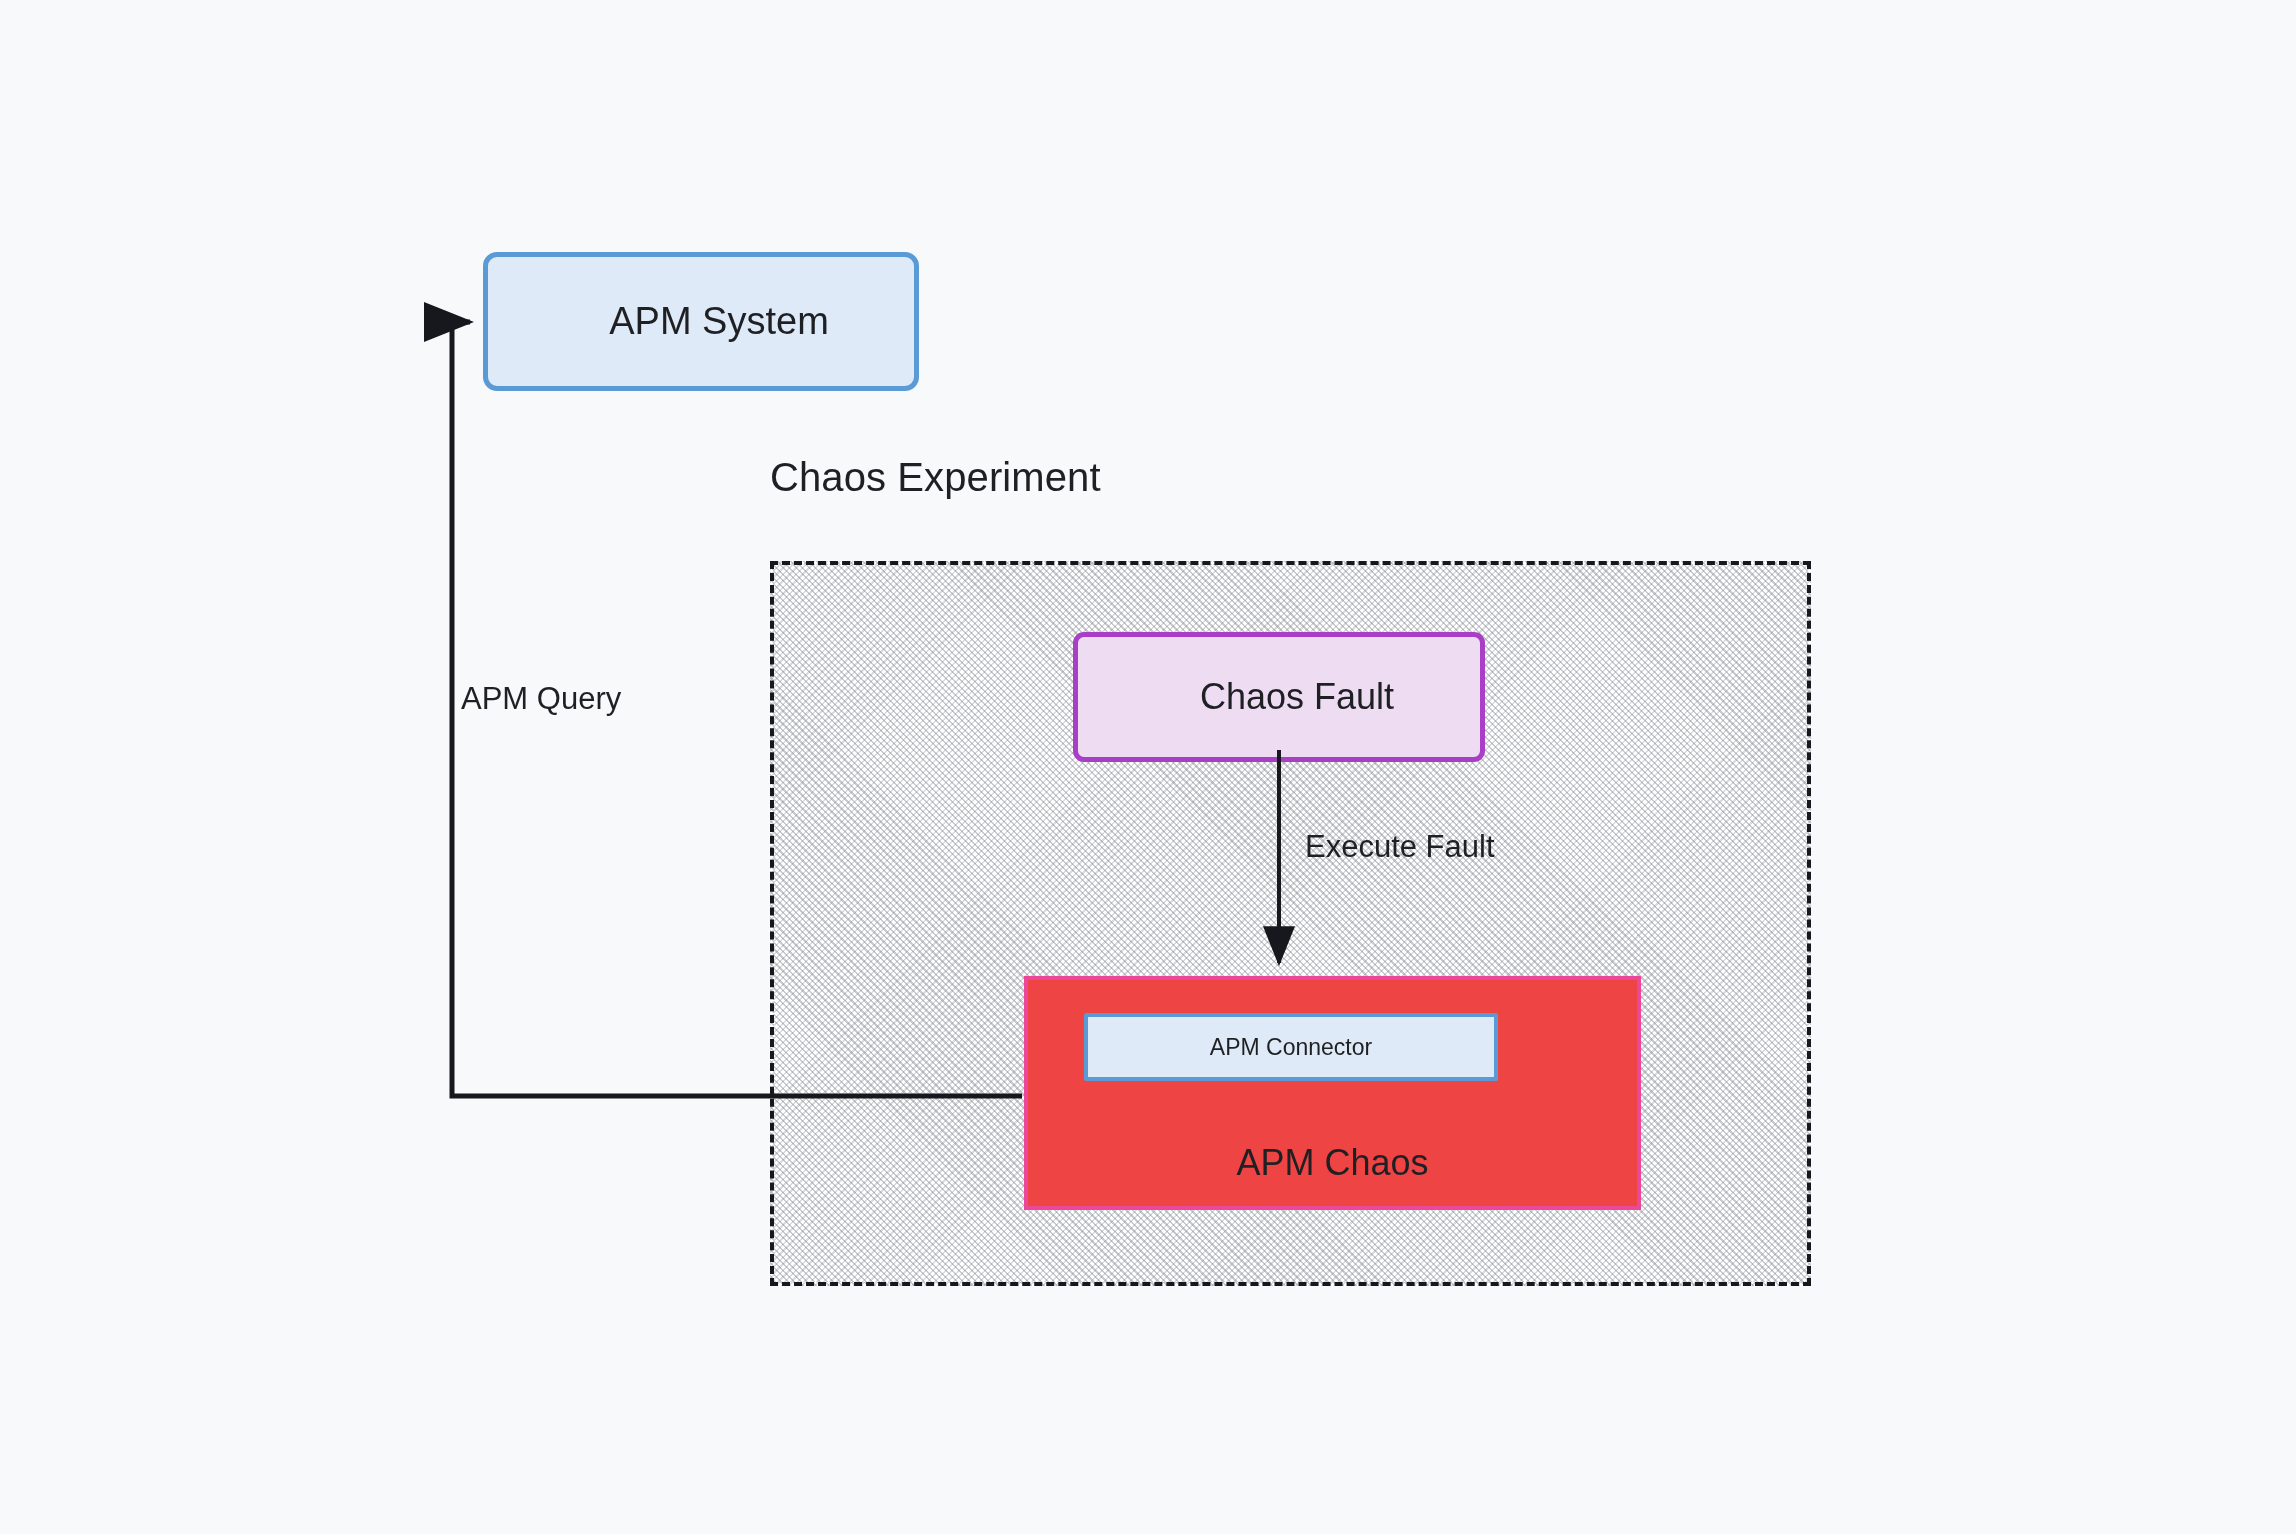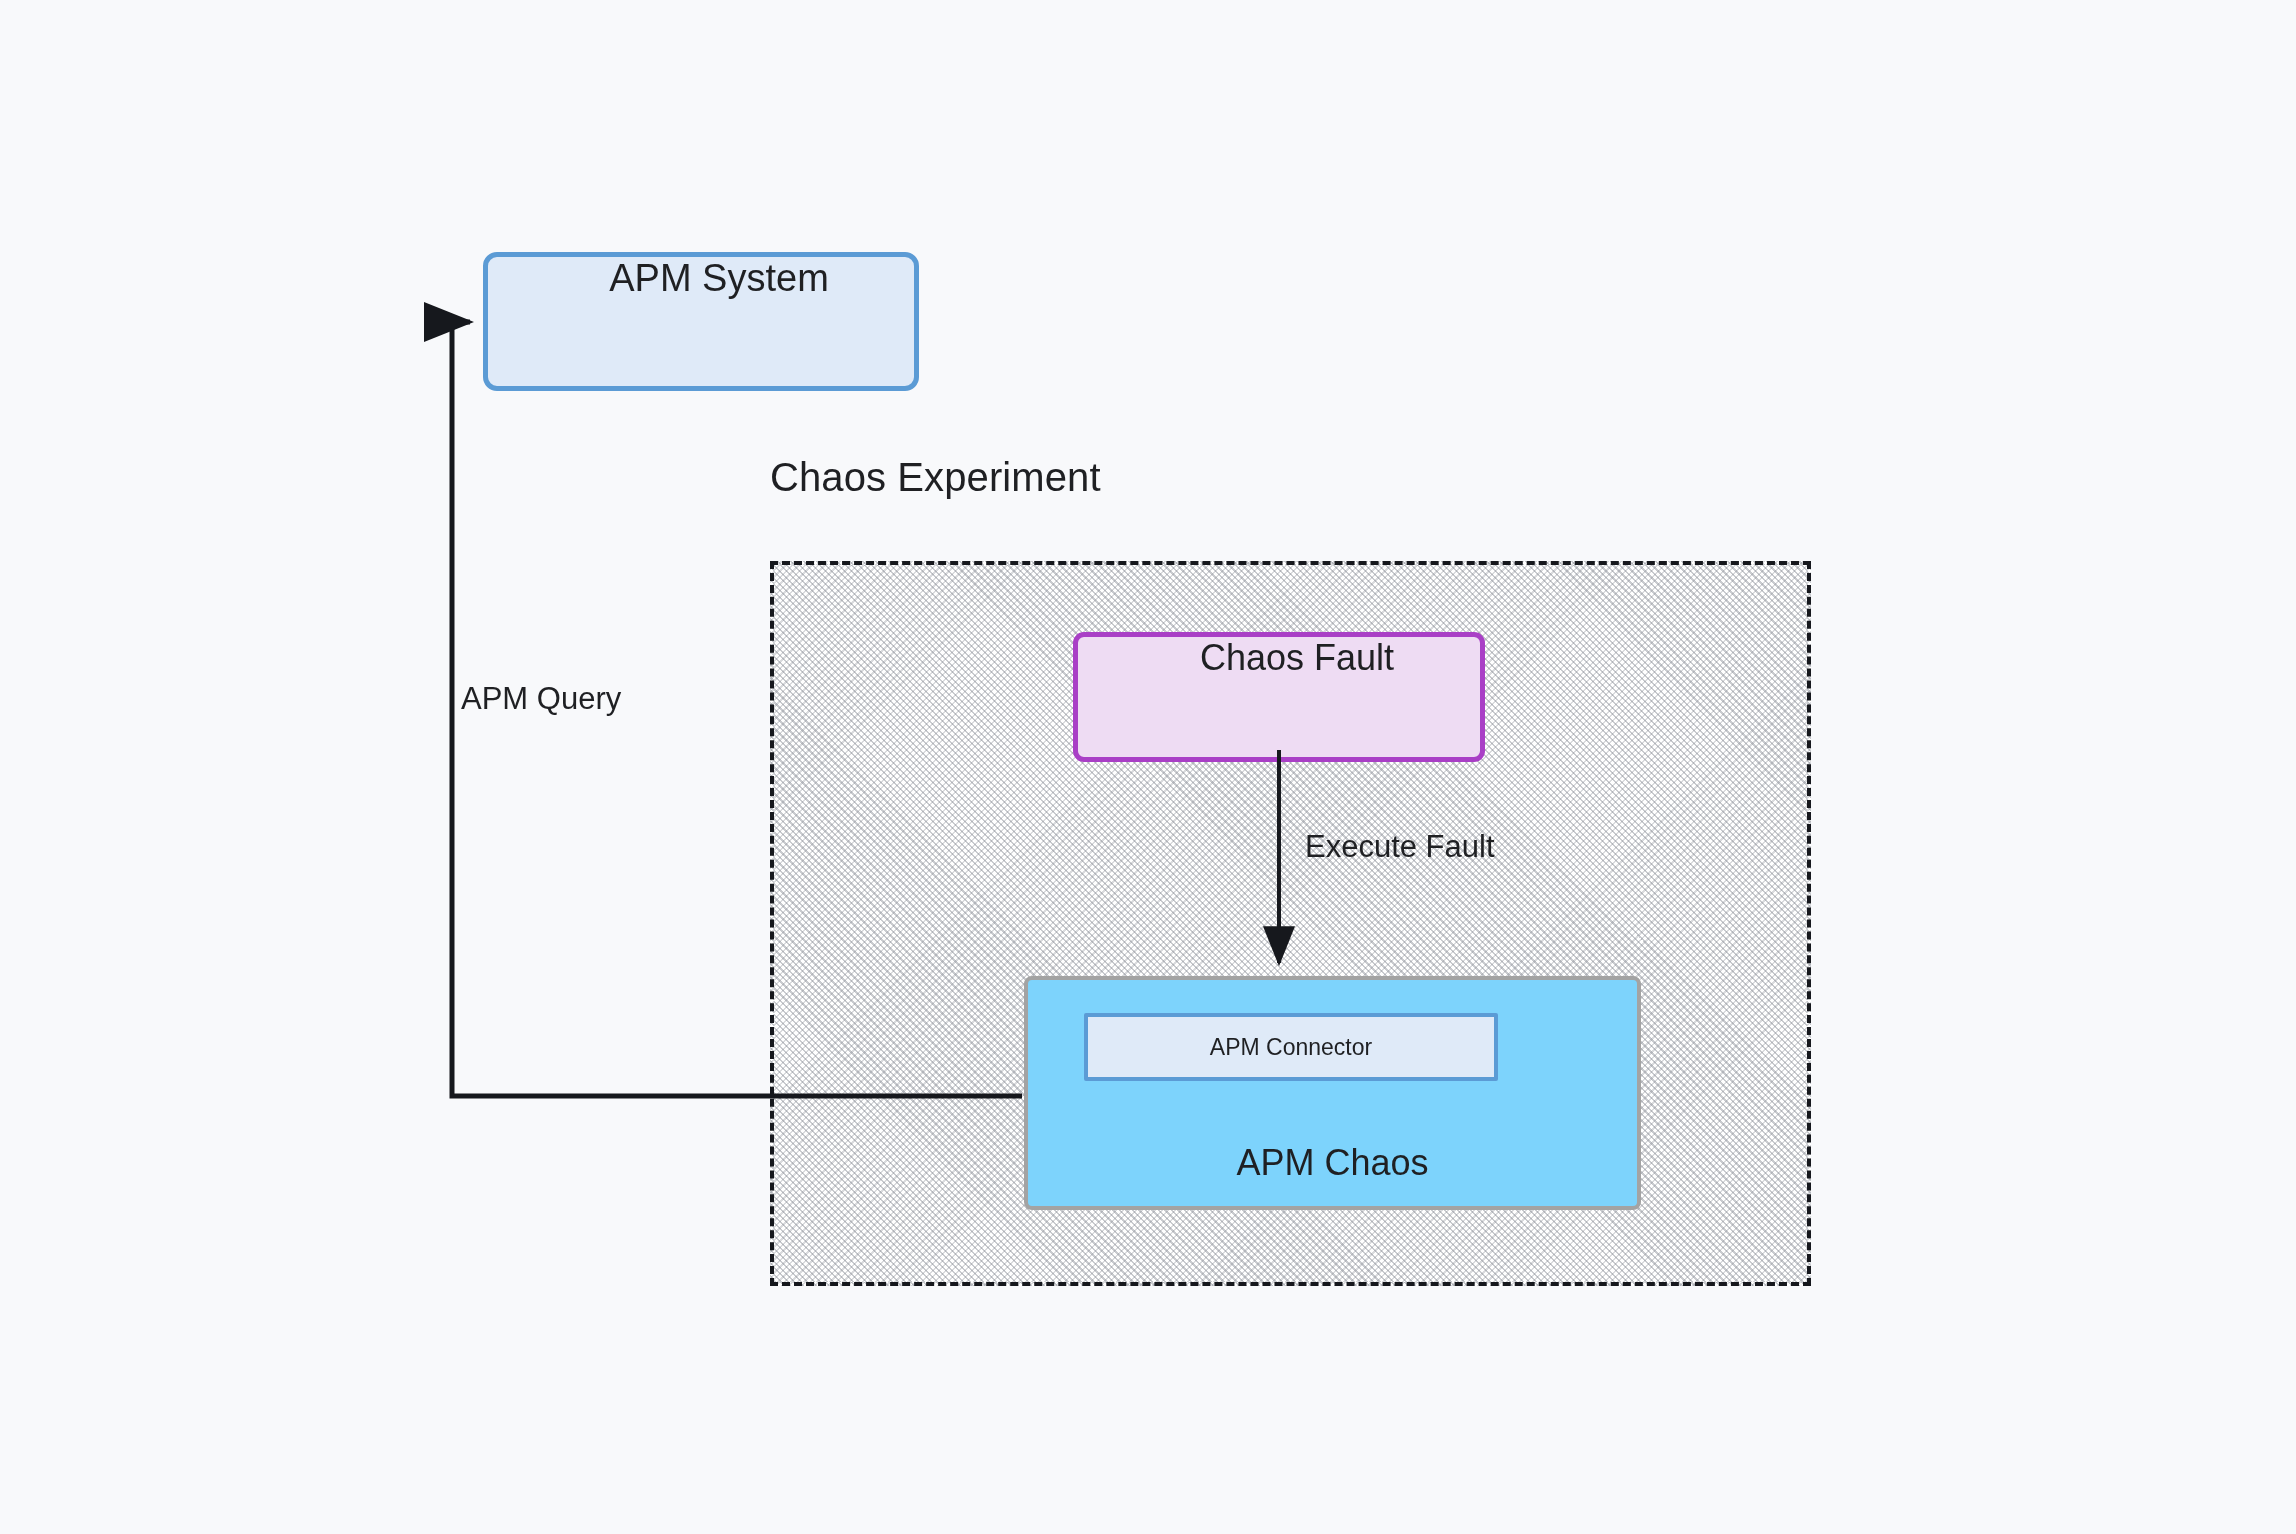--- a/index.html
+++ b/index.html
@@ -70,20 +70,21 @@
     color: #1f2023;
     letter-spacing: 0.1px;
     z-index: 3;
   }
 
   
   .node {
     position: absolute;
     box-sizing: border-box;
     display: flex;
+    align-items: center;
     justify-content: center;
     z-index: 4;
     padding-left: 36px;
   }
 
   
   .node-apm-system {
     left: 483px;
     top: 252px;
     width: 436px;
@@ -107,23 +108,23 @@
     font-size: 36px;
     color: #1f2023;
   }
 
   
   .node-apm-probe {
     left: 1024px;
     top: 976px;
     width: 617px;
     height: 234px;
-    background: #7dd3fc;
-    border: 4px solid #a3a3a3;
-    border-radius: 8px;
+    background: #ef4444;
+    border: 4px solid #ec4899;
+    border-radius: 0;
     display: block;
     z-index: 4;
   }
   .apm-probe-label {
     position: absolute;
     left: 0;
     right: 0;
     bottom: 22px;
     text-align: center;
     font-size: 36px;

